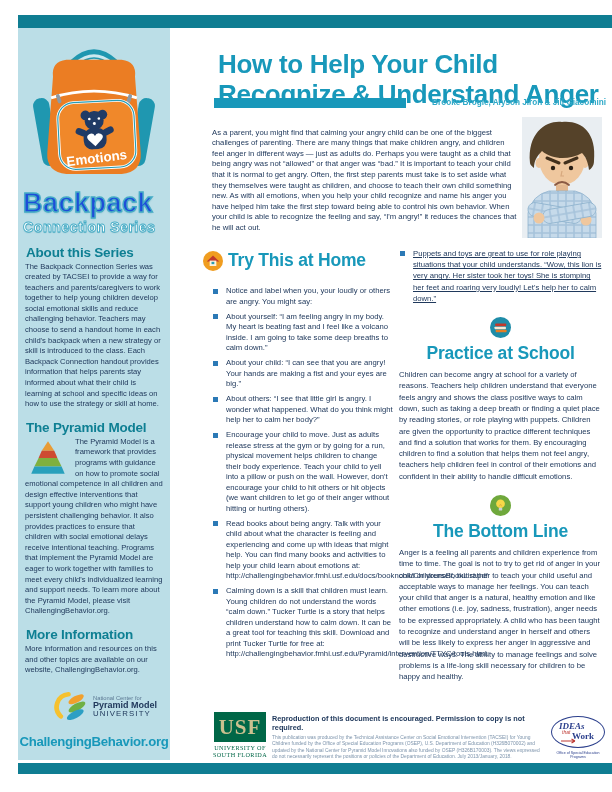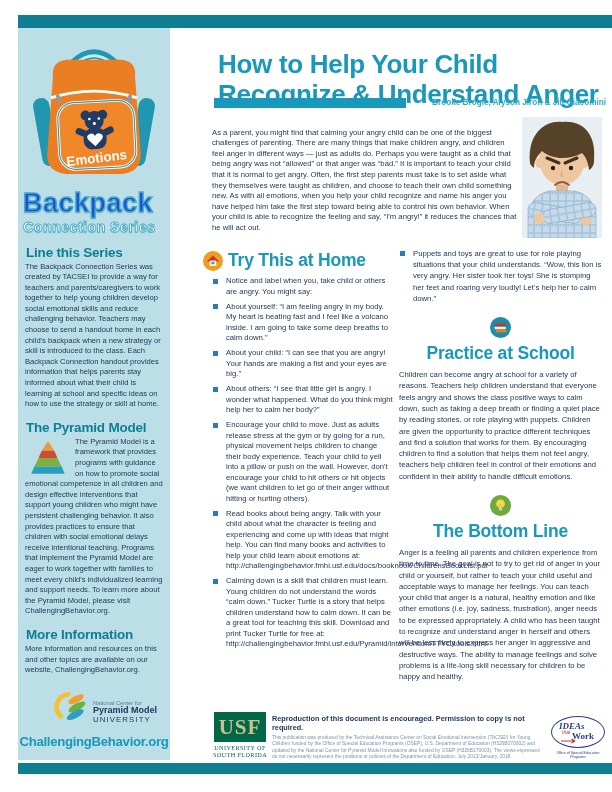--- a/index.html
+++ b/index.html
@@ -12,45 +12,45 @@
   .sidebar{position:absolute;left:18px;top:28px;width:152px;height:732px;background:#BBDEE7;}
   .backpack-wrap{margin:12px auto 0 auto;width:124px;height:148px;}
   .series-title{padding:2px 0 0 5px;line-height:1;}
   .series-title .bp{font-size:27px;font-weight:bold;color:#1d4ed8;-webkit-text-stroke:1.4px #45ACC6;
       letter-spacing:.5px;text-shadow:0 1px 2px rgba(40,140,165,.45);}
   .series-title .cs{font-size:14.5px;font-weight:bold;color:#fff;-webkit-text-stroke:.9px #45ACC6;
       letter-spacing:.3px;margin-top:3px;text-shadow:0 1px 1px rgba(40,140,165,.45);}
   .sidebar h3{margin:10px 8px 2px 8px;font-size:13.5px;letter-spacing:-.2px;color:#0E7F93;}
   .sidebar p{margin:0 7px;font-size:7.6px;line-height:10.6px;}
   .pyramid-svg{float:left;width:46px;height:36px;margin:2px 4px 0 0;}
-  .ncpmi{display:flex;align-items:flex-end;gap:5px;margin:14px 0 0 36px;}
+  .ncpmi{display:flex;align-items:center;gap:5px;margin:14px 0 0 36px;}
   .ncpmi-text{line-height:1.05;}
   .ncpmi-text .n1{display:block;font-size:5.8px;color:#5C7893;}
   .ncpmi-text .n2{display:block;font-size:9px;font-weight:bold;color:#20395C;}
   .ncpmi-text .n3{display:block;font-size:7.8px;letter-spacing:1.1px;color:#20395C;}
   .website{margin-top:10px;text-align:center;font-size:13.2px;font-weight:bold;color:#1898BA;letter-spacing:-.3px;}
   
   .title{position:absolute;left:218px;top:32px;width:392px;line-height:30px;
          font-size:26px;font-weight:bold;color:#1898BA;letter-spacing:-.3px;}
   .title-rule{position:absolute;left:214px;top:98px;width:192px;height:10px;background:#1898BA;}
   .authors{position:absolute;left:380px;top:98px;width:226px;text-align:right;
            font-size:8.2px;font-weight:bold;color:#2FA9C8;}
   
   .intro{position:absolute;left:212px;top:120px;width:306px;font-size:7.7px;line-height:10.6px;}
   .photo{position:absolute;left:522px;top:117px;width:80px;height:121px;}
   
   .col-left{position:absolute;left:212px;top:250px;width:182px;}
   .col-right{position:absolute;left:399px;top:248px;width:203px;}
   h2.sec{display:flex;align-items:center;gap:5px;margin:0;font-size:17.5px;letter-spacing:-.2px;
          color:#1898BA;font-weight:bold;}
-  .col-left h2.sec{margin-left:-9px;margin-bottom:5px;}
+  .col-left h2.sec{margin-left:-9px;margin-bottom:15px;}
   ul.tips{list-style:none;margin:0;padding:0;font-size:7.7px;line-height:10.5px;}
   ul.tips li{position:relative;padding-left:14px;margin-bottom:4.5px;}
   ul.tips li::before{content:"";position:absolute;left:1px;top:2.6px;width:5px;height:5px;background:#2B79B6;}
-  .col-right ul.tips{line-height:11.2px;}
+  .col-right ul.tips{line-height:11.2px;text-decoration:underline;}
   .col-right h2.sec{margin:13px 0 5px 0;flex-direction:column;}
   .col-right p{margin:0;font-size:7.7px;line-height:11.3px;}
   .secicon{flex:0 0 auto;}
   
   .usf{position:absolute;left:212px;top:712px;width:56px;text-align:center;}
   .usf-box{width:52px;height:30px;margin:0 auto;background:#006747;color:#CBC08F;
            font-family:"Liberation Serif", serif;font-weight:bold;font-size:21px;line-height:30px;letter-spacing:1px;text-align:center;}
   .usf-lines{margin-top:2px;font-size:6.2px;line-height:7.2px;color:#006747;letter-spacing:.4px;
              font-family:"Liberation Serif", serif;}
   .usf-lines span{display:block;}
@@ -105,21 +105,21 @@
           <text x="67" y="126" text-anchor="middle" fill="#FFFFFF" font-size="14" font-weight="bold" font-family="Liberation Sans, sans-serif" transform="rotate(-4 67 126)">Emotions</text>
         </g>
       </svg>
     </div>
 
     <div class="series-title">
       <div class="bp">Backpack</div>
       <div class="cs">Connection Series</div>
     </div>
 
-    <h3>Line this Series</h3>
+    <h3>About this Series</h3>
     <p>The Backpack Connection Series was created by TACSEI to provide a way for teachers and parents/caregivers to work together to help young children develop social emotional skills and reduce challenging behavior. Teachers may choose to send a handout home in each child's backpack when a new strategy or skill is introduced to the class. Each Backpack Connection handout provides information that helps parents stay informed about what their child is learning at school and specific ideas on how to use the strategy or skill at home.</p>
 
     <h3>The Pyramid Model</h3>
     <p>
       <svg class="pyramid-svg" viewBox="0 0 44 34">
         <polygon points="22,2 16,11 28,11" fill="#E89B35"></polygon>
         <polygon points="16,11 28,11 31,18 13,18" fill="#CE4A32"></polygon>
         <polygon points="13,18 31,18 35,26 9,26" fill="#7FB03F"></polygon>
         <polygon points="9,26 35,26 38,33 6,33" fill="#28A0BC"></polygon>
       </svg><span>The Pyramid Model is a framework that provides programs with guidance on how to promote social emotional competence in all children and design effective interventions that support young children who might have persistent challenging behavior. It also provides practices to ensure that children with social emotional delays receive intentional teaching. Programs that implement the Pyramid Model are eager to work together with families to meet every child's individualized learning and support needs. To learn more about the Pyramid Model, please visit ChallengingBehavior.org.</span>
@@ -188,21 +188,21 @@
     <h2 class="sec">
       <svg class="secicon" width="20" height="20" viewBox="0 0 24 24">
         <circle cx="12" cy="12" r="12" fill="#F09D20"></circle>
         <polygon points="4.5,12.5 12,5.5 19.5,12.5" fill="#C0392B"></polygon>
         <rect x="8" y="11.5" width="8" height="6.5" fill="#FDF3DC"></rect>
         <rect x="10.2" y="13" width="3.4" height="2.8" fill="#2A9CB4"></rect>
       </svg>
       <span>Try This at Home</span>
     </h2>
     <ul class="tips">
-      <li>Notice and label when you, take child or others are angry.  You might say:</li>
+      <li>Notice and label when you, your loudly or others are angry.  You might say:</li>
       <li>About yourself:  “I am feeling angry in my body. My heart is beating fast and I feel like a volcano inside. I am going to take some deep breaths to calm down.”</li>
       <li>About your child: “I can see that you are angry! Your hands are making a fist and your eyes are big.”</li>
       <li>About others: “I see that little girl is angry. I wonder what happened. What do you think might help her to calm her body?”</li>
       <li>Encourage your child to move. Just as adults release stress at the gym or by going for a run, physical movement helps children to change their body experience. Teach your child to yell into a pillow or push on the wall. However, don't encourage your child to hit others or hit objects (we want children to let go of their anger without hitting or hurting others).</li>
       <li>Read books about being angry. Talk with your child about what the character is feeling and experiencing and come up with ideas that might help. You can find many books and activities to help your child learn about emotions at: http://challengingbehavior.fmhi.usf.edu/docs/booknook/ChildrensBookList.pdf</li>
       <li>Calming down is a skill that children must learn. Young children do not understand the words “calm down.” Tucker Turtle is a story that helps children understand how to calm down. It can be a great tool for teaching this skill. Download and print Tucker Turtle for free at: http://challengingbehavior.fmhi.usf.edu/Pyramid/intervention/TTYC/tools.html.</li>
     </ul>
   </section>
 
   <section class="col-right">

